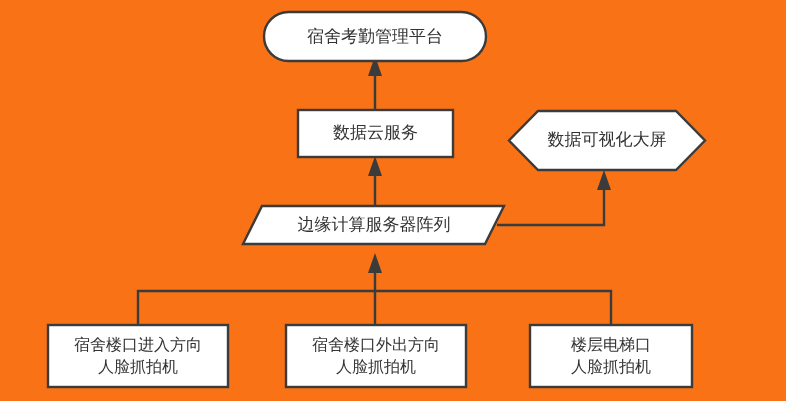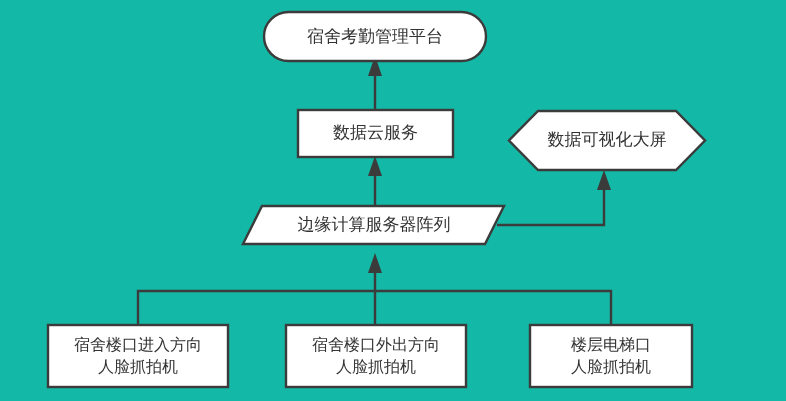--- a/index.html
+++ b/index.html
@@ -7,21 +7,21 @@
     padding: 0;
     background: #ffffff;
   }
   body {
     font-family: "Liberation Sans", "DejaVu Sans", sans-serif;
   }
   #diagram-root {
     position: relative;
     width: 786px;
     height: 401px;
-    background: #14b8a6;
+    background: #f97316;
     overflow: hidden;
   }
   svg.flow {
     display: block;
     width: 786px;
     height: 401px;
   }
   .node-shape {
     fill: #ffffff;
     stroke: #3b3b3b;

